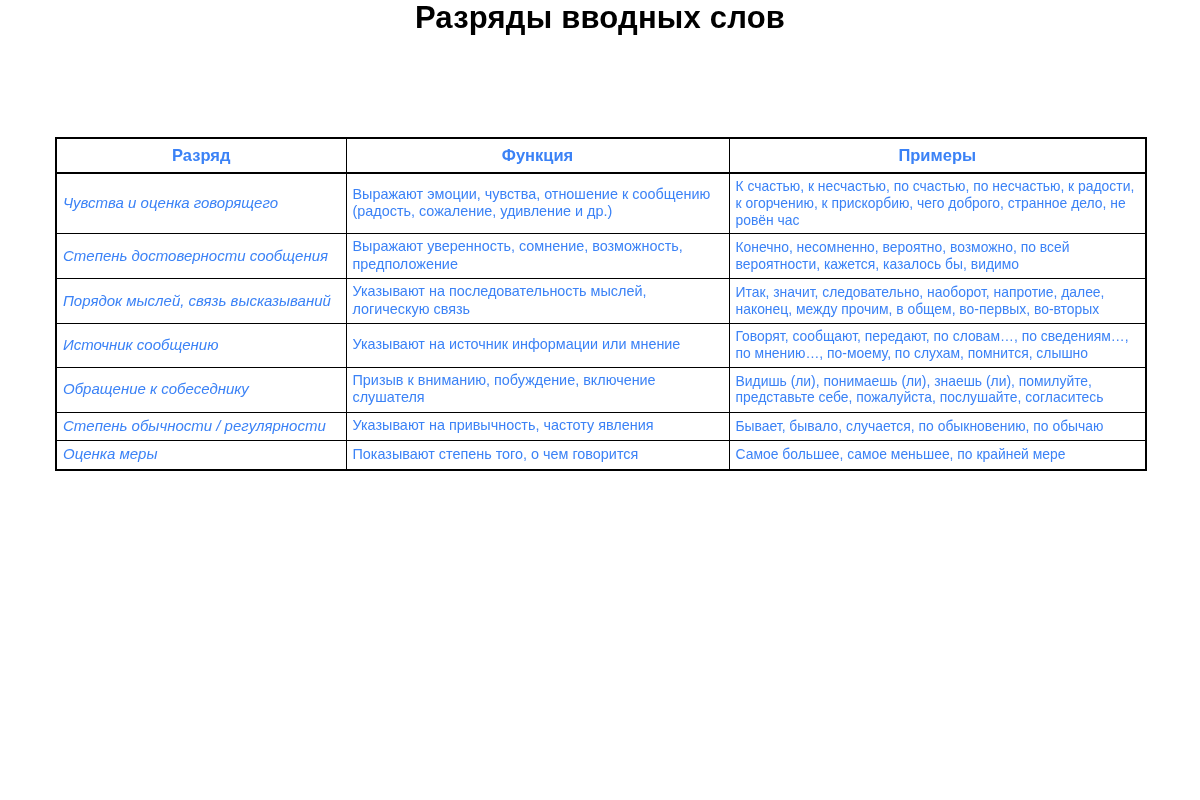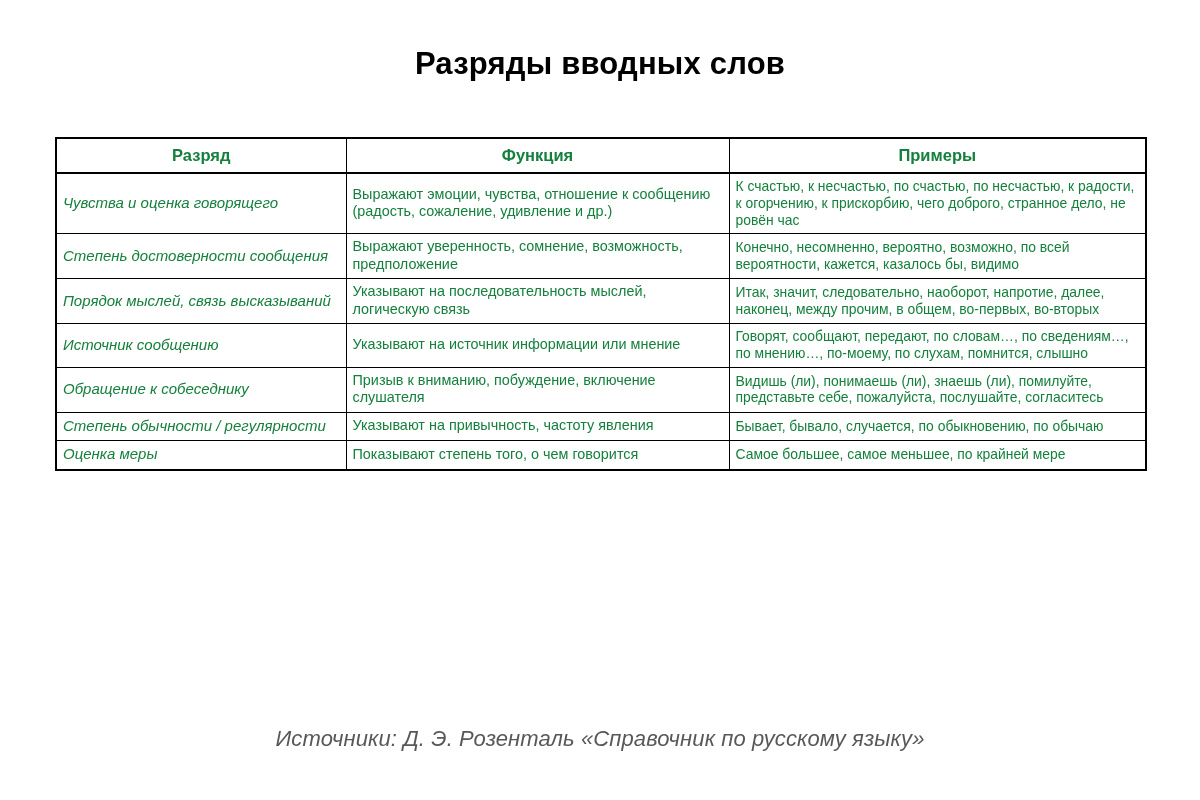--- a/index.html
+++ b/index.html
@@ -20,21 +20,20 @@
     height: 800px;
     box-sizing: border-box;
   }
 
   .page-title {
     text-align: center;
     font-size: 31px;
     font-weight: bold;
     letter-spacing: 0.2px;
     margin: 0;
-    padding-top: 46px;
     color: #000;
     font-family: "Liberation Sans", sans-serif;
   }
 
   .table-wrap {
     position: absolute;
     left: 55px;
     top: 137px;
     width: 1090px;
   }
@@ -50,21 +49,21 @@
   table.voc col.c-primery { width: 417px; }
 
   table.voc th,
   table.voc td {
     border: 1.6px solid #000;
     padding: 4px 6px 5px 6px;
     vertical-align: middle;
     font-size: 14.4px;
     line-height: 1.22;
     text-align: left;
-    color: #15803d;
+    color: #3b82f6;
     word-wrap: break-word;
   }
 
   table.voc thead th {
     text-align: center;
     font-weight: bold;
     font-size: 16.5px;
     padding: 6px 6px 7px 6px;
     border-bottom: 2.5px solid #000;
   }
@@ -149,15 +148,14 @@
         </tr>
         <tr>
           <td class="col-razryad">Оценка меры</td>
           <td class="col-funkciya">Показывают степень того, о чем говорится</td>
           <td class="col-primery">Самое большее, самое меньшее, по крайней мере</td>
         </tr>
       </tbody>
     </table>
   </div>
 
-  <div class="footer-note">Источники: Д. Э. Розенталь «Справочник по русскому языку»</div>
 
 </div>
 
 </body></html>

